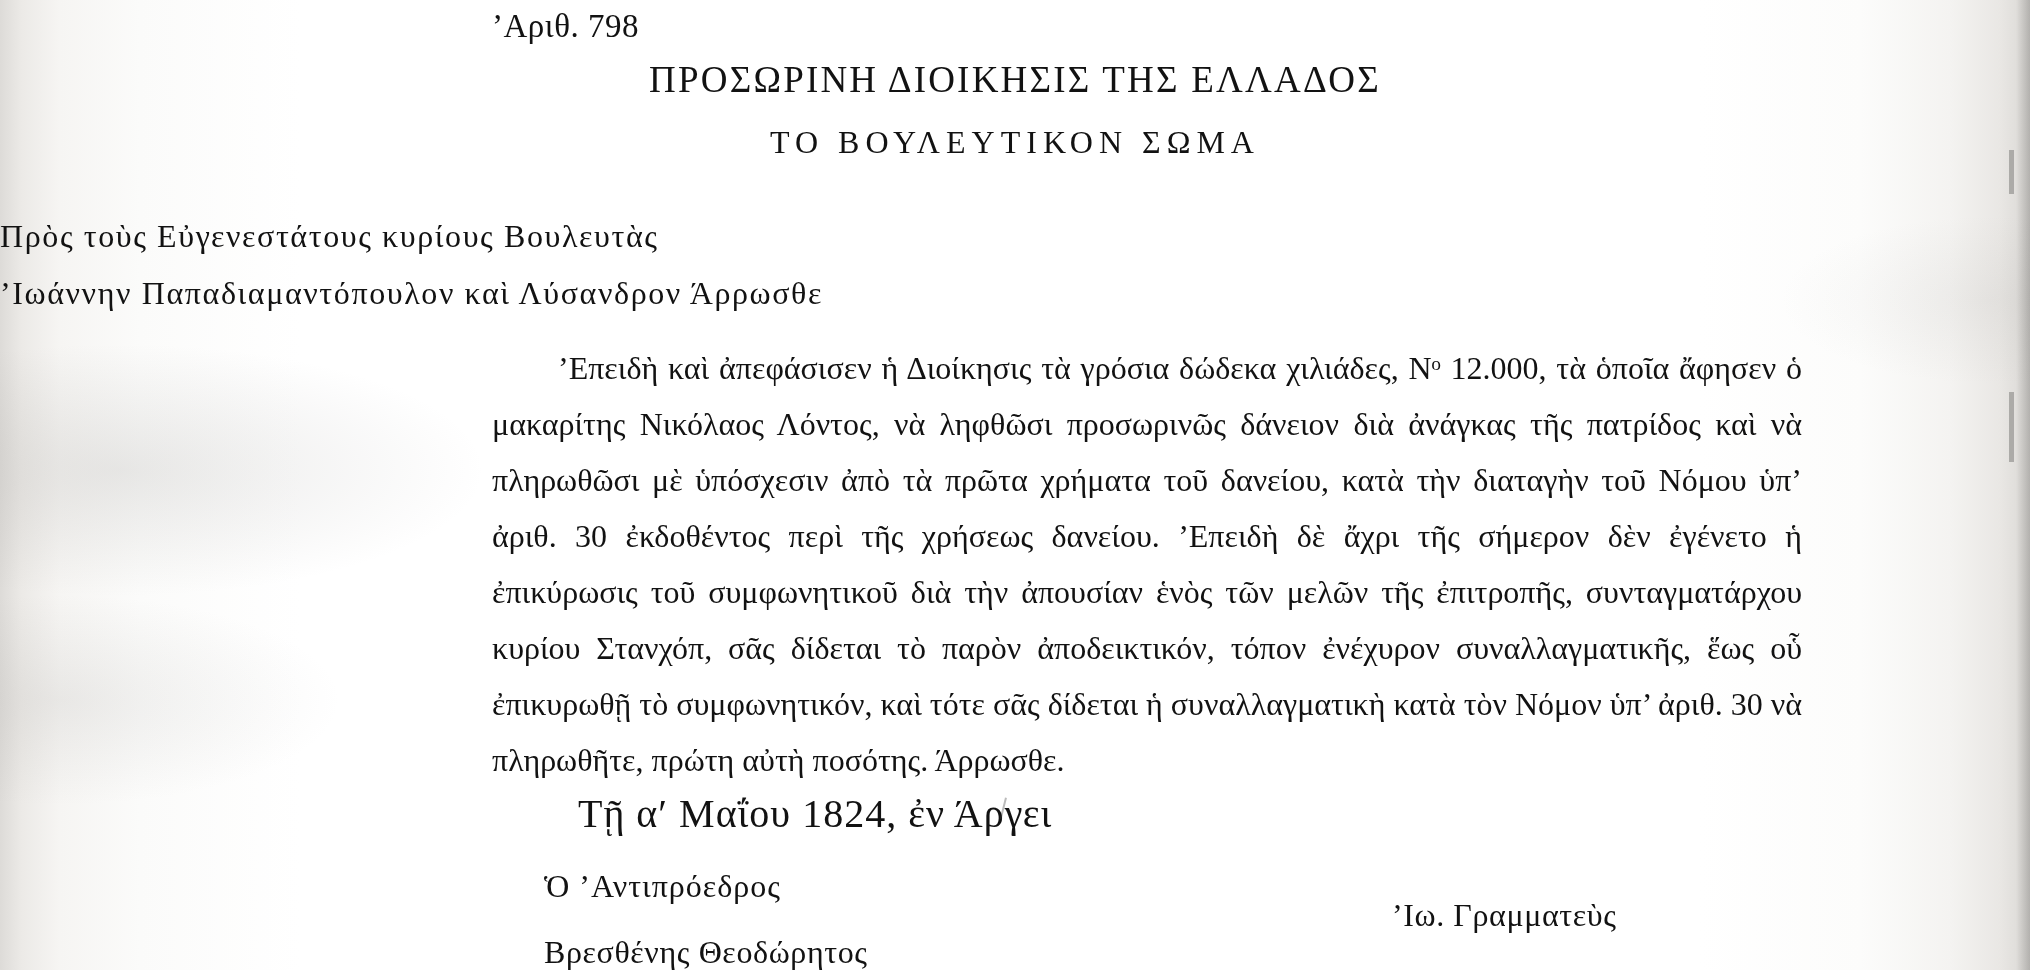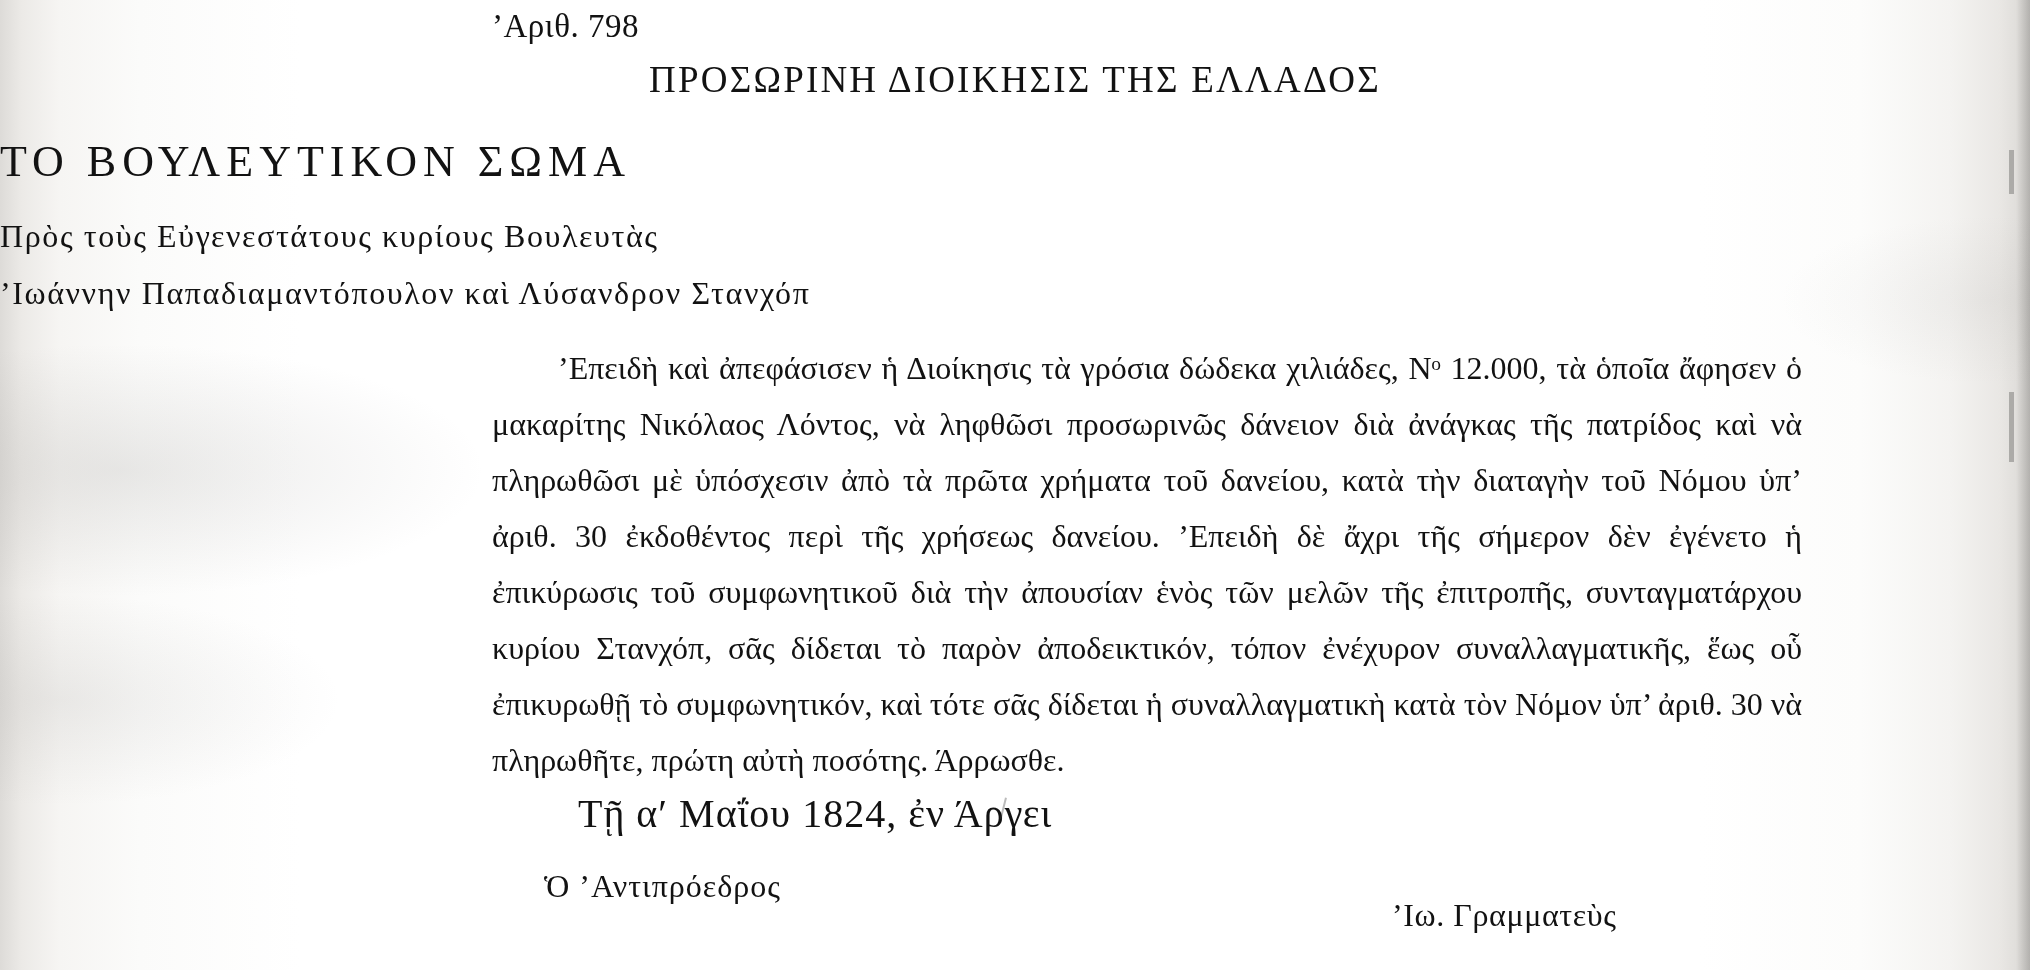--- a/index.html
+++ b/index.html
@@ -77,24 +77,24 @@
     top: 58px;
     width: 2030px;
     text-align: center;
     font-size: 37px;
     letter-spacing: 2.2px;
   }
 
   .title-sub {
     position: absolute;
     left: 0;
-    top: 136px;
+    top: 124px;
     width: 2030px;
-    text-align: left;
-    font-size: 44px;
+    text-align: center;
+    font-size: 32px;
     letter-spacing: 6px;
   }
 
   .addressee {
     position: absolute;
     left: 0;
     top: 218px;
     width: 2030px;
     text-align: left;
     font-size: 32px;
@@ -160,32 +160,33 @@
   <div class="content">
 
     <div class="doc-number">’Αριθ. 798</div>
 
     <div class="title-main">ΠΡΟΣΩΡΙΝΗ ΔΙΟΙΚΗΣΙΣ ΤΗΣ ΕΛΛΑΔΟΣ</div>
 
     <div class="title-sub">ΤΟ ΒΟΥΛΕΥΤΙΚΟΝ ΣΩΜΑ</div>
 
     <div class="addressee">
       <span class="line1">Πρὸς  τοὺς  Εὐγενεστάτους  κυρίους  Βουλευτὰς</span>
-      <span class="line2">’Ιωάννην  Παπαδιαμαντόπουλον  καὶ  Λύσανδρον  Στανχόπ</span>
+      <span class="line2">’Ιωάννην  Παπαδιαμαντόπουλον  καὶ  Λύσανδρον  Άρρωσθε</span>
     </div>
 
     <div class="body-text">’Επειδὴ καὶ ἀπεφάσισεν ἡ Διοίκησις τὰ γρόσια δώδεκα χιλιάδες, Νᵒ 12.000, τὰ ὁποῖα ἄφησεν ὁ μακαρίτης Νικόλαος Λόντος, νὰ ληφθῶσι προσωρινῶς δάνειον διὰ ἀνάγκας τῆς πατρίδος καὶ νὰ πληρωθῶσι μὲ ὑπόσχεσιν ἀπὸ τὰ πρῶτα χρήματα τοῦ δανείου, κατὰ τὴν διαταγὴν τοῦ Νόμου ὑπ’ ἀριθ. 30 ἐκδοθέντος περὶ τῆς χρήσεως δανείου. ’Επειδὴ δὲ ἄχρι τῆς σήμερον δὲν ἐγένετο ἡ ἐπικύρωσις τοῦ συμφωνητικοῦ διὰ τὴν ἀπουσίαν ἑνὸς τῶν μελῶν τῆς ἐπιτροπῆς, συνταγματάρχου κυρίου Στανχόπ, σᾶς δίδεται τὸ παρὸν ἀποδεικτικόν, τόπον ἐνέχυρον συναλλαγματικῆς, ἕως οὗ ἐπικυρωθῇ τὸ συμφωνητικόν, καὶ τότε σᾶς δίδεται ἡ συναλλαγματικὴ κατὰ τὸν Νόμον ὑπ’ ἀριθ. 30 νὰ πληρωθῆτε, πρώτη αὐτὴ ποσότης. Άρρωσθε.</div>
 
     <div class="date-line">Τῇ α′ Μαΐου 1824, ἐν Άργει</div>
 
     <div class="pen-stroke"></div>
 
     <div class="signatures">
       <div class="sig-col sig-left">
         <span class="sig-role">Ὁ ’Αντιπρόεδρος</span>
+        <span class="sig-name">Βρεσθένης Θεοδώρητος</span>
       </div>
       <div class="sig-col sig-right">
         <span class="sig-name">’Ιω. Γραμματεὺς</span>
       </div>
     </div>
 
   </div>
 
   <div class="edge-shadow"></div>
   <div class="edge-mark m1"></div>

